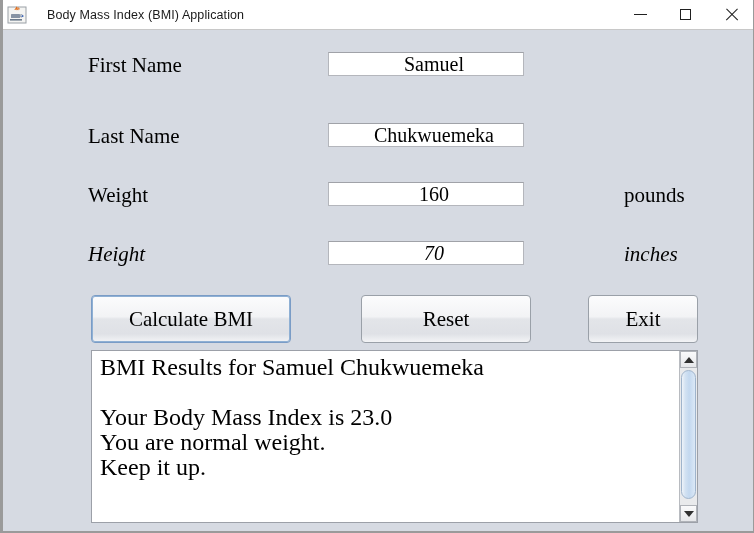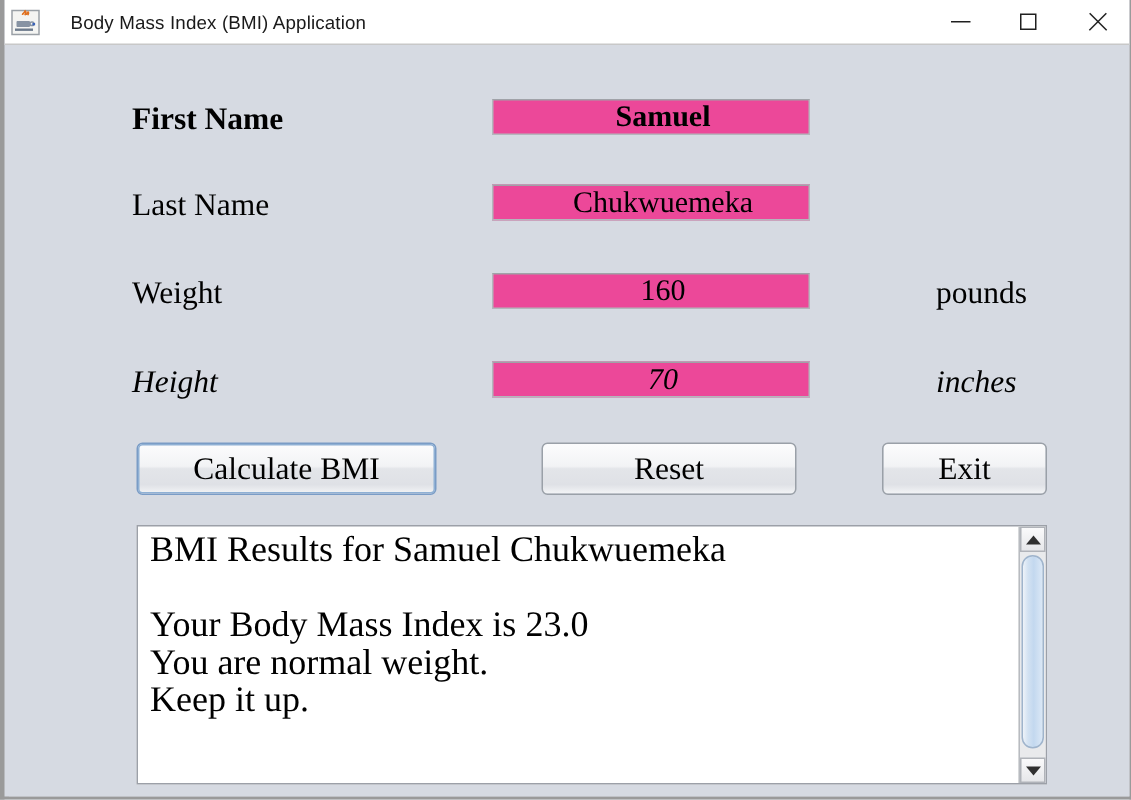--- a/index.html
+++ b/index.html
@@ -117,23 +117,23 @@
     top: 0;
     font-size: 21px;
     color: #000000;
     line-height: 26px;
     white-space: nowrap;
   }
   .text-field {
     position: absolute;
     left: 322px;
     top: 0;
-    width: 212px;
+    width: 196px;
     height: 24px;
-    background: #ec4899;
+    background: #ffffff;
     box-sizing: border-box;
     border: 1px solid #b4b6bc;
     border-top-color: #a0a2a8;
     text-align: center;
     font-size: 20px;
     line-height: 22px;
     color: #000000;
     overflow: hidden;
     white-space: nowrap;
     padding-left: 16px;
@@ -141,30 +141,30 @@
   .unit-label {
     position: absolute;
     left: 618px;
     top: 0;
     font-size: 21px;
     color: #000000;
     line-height: 26px;
     white-space: nowrap;
   }
 
-  #row-first  { top: 36px; font-weight: bold; }
+  #row-first  { top: 22px; }
   #row-last   { top: 93px; }
   #row-weight { top: 152px; }
   #row-height { top: 211px; font-style: italic; }
 
   
   .btn {
     position: absolute;
     top: 265px;
-    height: 35px;
+    height: 48px;
     box-sizing: border-box;
     border: 1px solid #9aa0a8;
     border-radius: 4px;
     background: linear-gradient(to bottom,
         #fcfcfd 0%,
         #f2f3f5 45%,
         #e3e5e9 50%,
         #dfe1e6 82%,
         #f3f4f6 100%);
     font-family: "Liberation Serif", "DejaVu Serif", serif;

